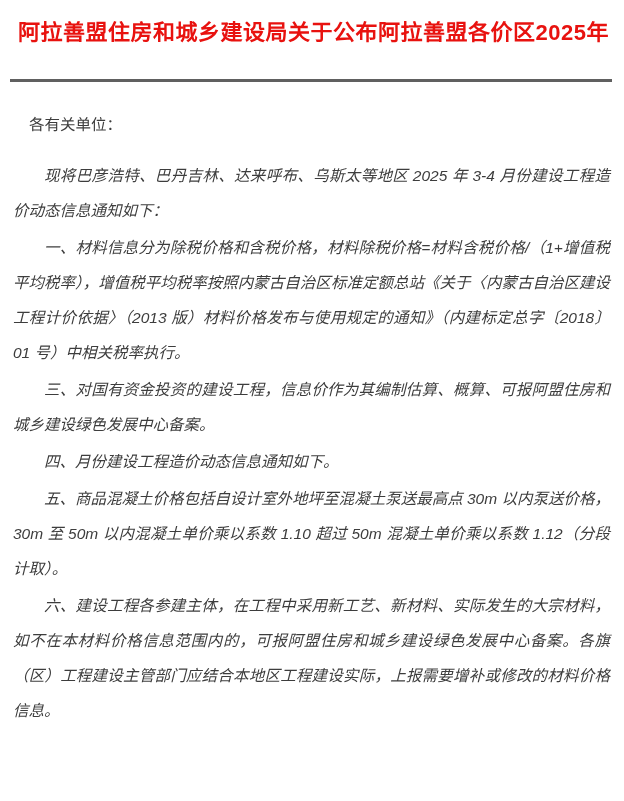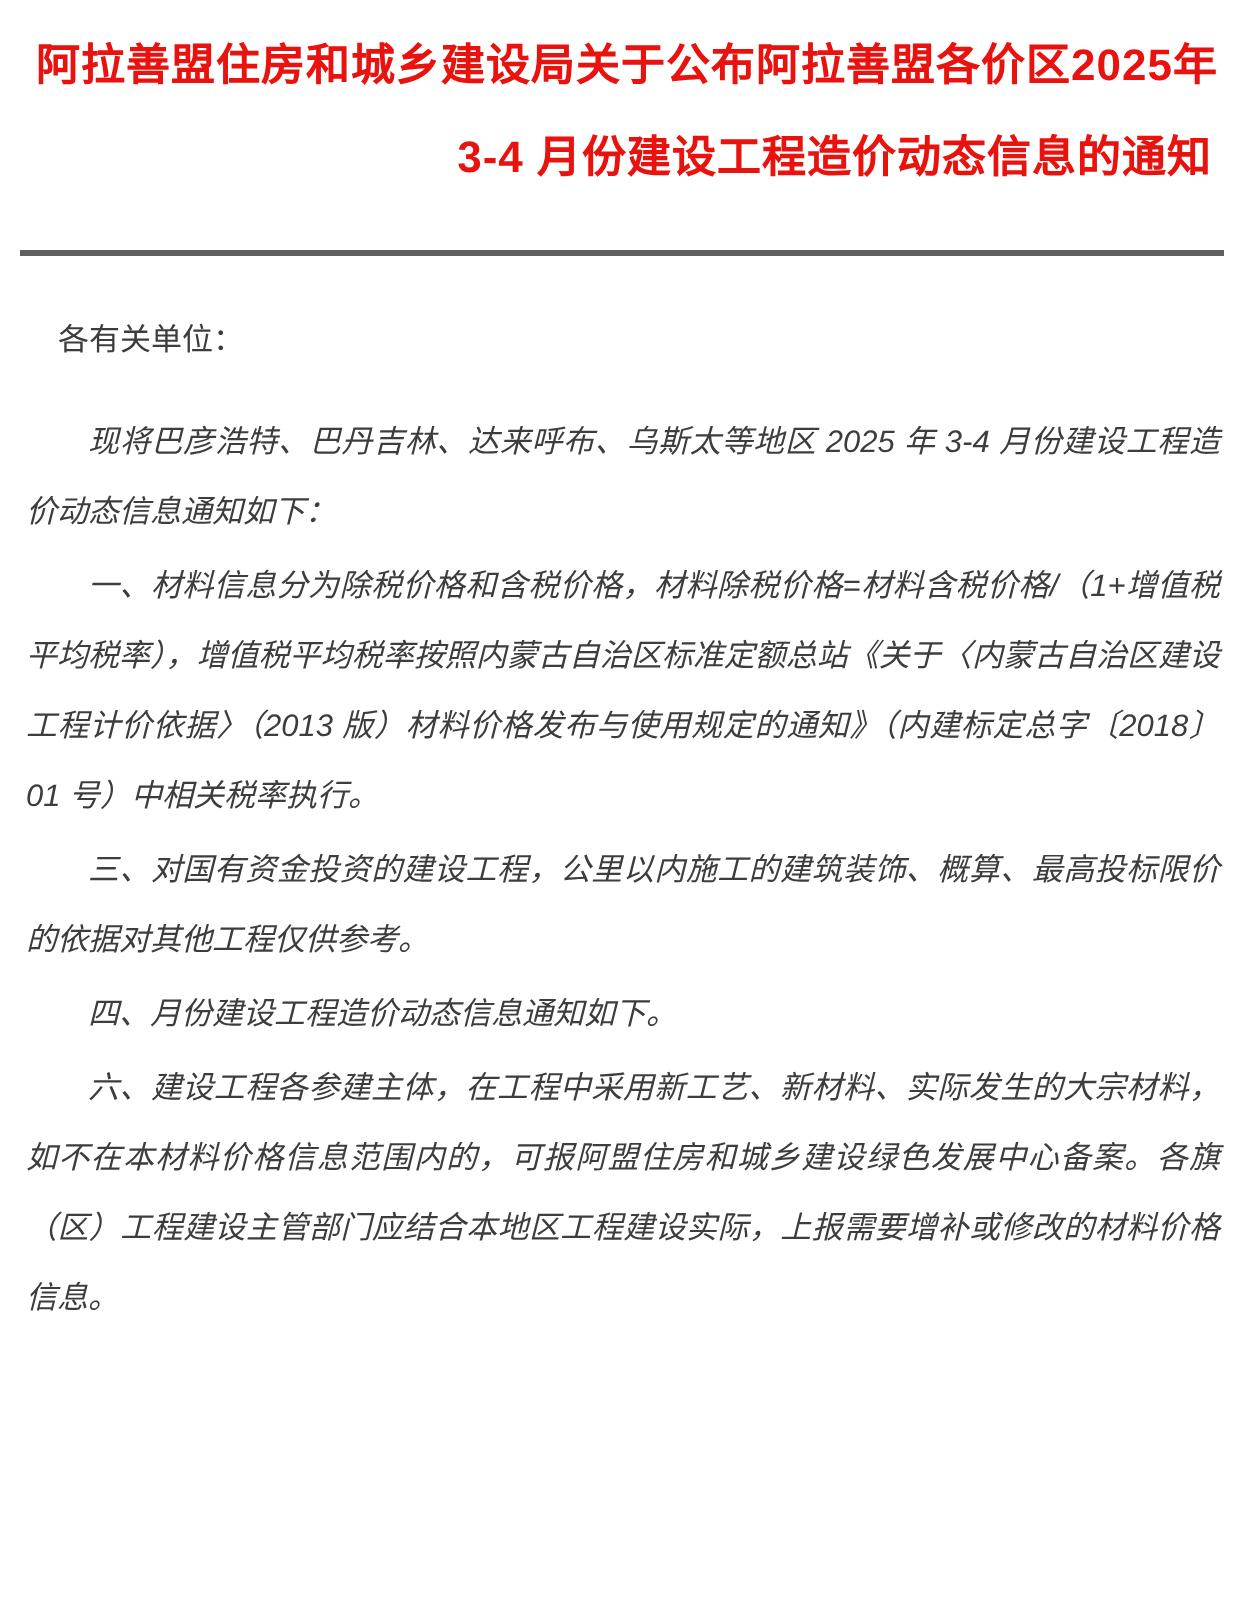--- a/index.html
+++ b/index.html
@@ -54,28 +54,28 @@
     font-style: italic;
   }
 </style>
 </head>
 <body>
 
 <div class="page">
 
   <div class="title">
     <div class="title-line">阿拉善盟住房和城乡建设局关于公布阿拉善盟各价区2025年</div>
-    <div class="title-line">3-4 月份建设工程造价动态信息的通知</div>
   </div>
 
   <div class="divider"></div>
 
   <div class="content">
     <p class="salutation">各有关单位：</p>
     <p class="para">现将巴彦浩特、巴丹吉林、达来呼布、乌斯太等地区 2025 年 3-4 月份建设工程造价动态信息通知如下：</p>
     <p class="para">一、材料信息分为除税价格和含税价格，材料除税价格=材料含税价格/（1+增值税平均税率），增值税平均税率按照内蒙古自治区标准定额总站《关于〈内蒙古自治区建设工程计价依据〉（2013 版）材料价格发布与使用规定的通知》（内建标定总字〔2018〕01 号）中相关税率执行。</p>
-    <p class="para">三、对国有资金投资的建设工程，公里以内施工的建筑装饰、概算、最高投标限价的依据对其他工程仅供参考。</p>
+    <p class="para">三、对国有资金投资的建设工程，信息价作为其编制估算、概算、可报阿盟住房和城乡建设绿色发展中心备案。</p>
     <p class="para">四、月份建设工程造价动态信息通知如下。</p>
+    <p class="para">五、商品混凝土价格包括自设计室外地坪至混凝土泵送最高点 30m 以内泵送价格，30m 至 50m 以内混凝土单价乘以系数 1.10 超过 50m 混凝土单价乘以系数 1.12（分段计取）。</p>
     <p class="para">六、建设工程各参建主体，在工程中采用新工艺、新材料、实际发生的大宗材料，如不在本材料价格信息范围内的，可报阿盟住房和城乡建设绿色发展中心备案。各旗（区）工程建设主管部门应结合本地区工程建设实际，上报需要增补或修改的材料价格信息。</p>
 
   </div>
 
 </div>
 
 </body></html>

